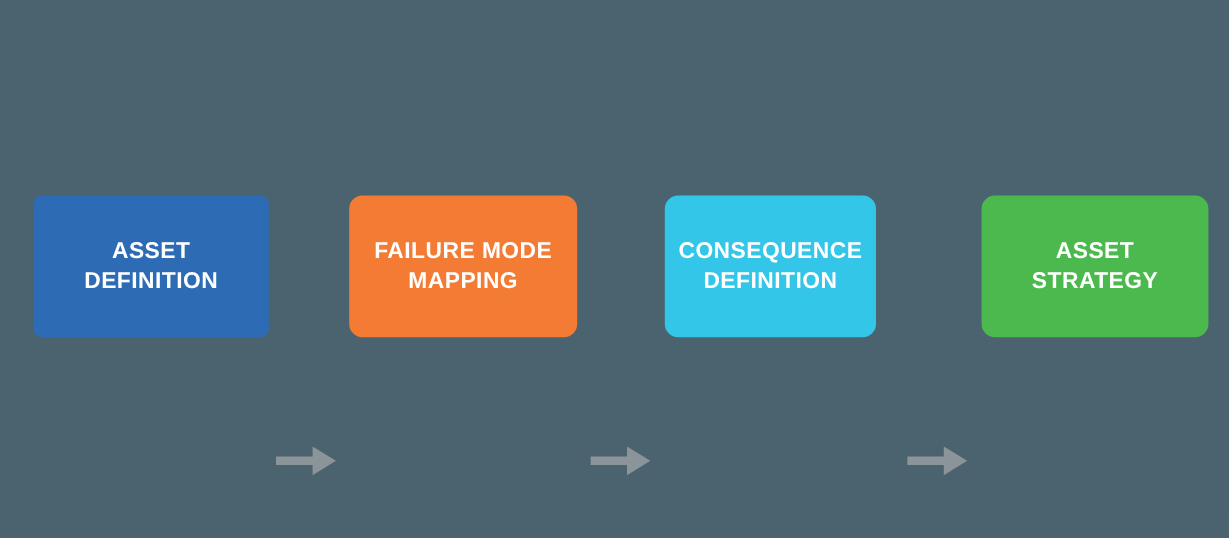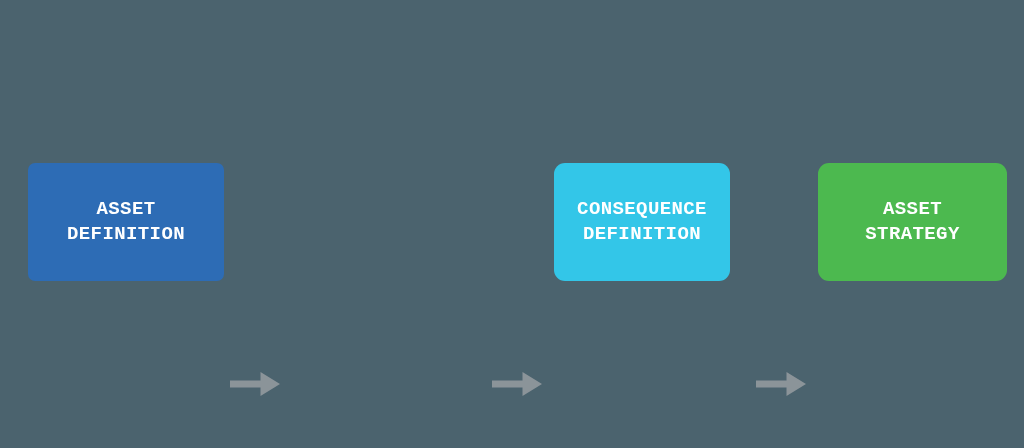--- a/index.html
+++ b/index.html
@@ -32,21 +32,21 @@
     top: 0;
     height: 118px;
     display: flex;
     align-items: center;
     justify-content: center;
     box-sizing: border-box;
     padding: 0 6px;
   }
   .node-label {
     color: #ffffff;
-    font-family: Liberation Mono, monospace;
+    font-family: Liberation Sans, sans-serif;
     font-weight: bold;
     font-size: 19px;
     line-height: 1.32;
     letter-spacing: 0.4px;
     text-align: center;
     text-transform: uppercase;
     white-space: pre-line;
     -webkit-font-smoothing: antialiased;
   }
   
@@ -101,20 +101,24 @@
       <div class="node-label">ASSET
 DEFINITION</div>
     </div>
 
     <div class="arrow arrow-1">
       <svg viewBox="0 0 50 30" xmlns="http://www.w3.org/2000/svg">
         <path d="M0 11.5 H30.5 V3 L50 15 L30.5 27 V18.5 H0 Z" fill="#8b9499"></path>
       </svg>
     </div>
 
+    <div class="node node-failure-mode-mapping">
+      <div class="node-label">FAILURE MODE
+MAPPING</div>
+    </div>
 
     <div class="arrow arrow-2">
       <svg viewBox="0 0 50 30" xmlns="http://www.w3.org/2000/svg">
         <path d="M0 11.5 H30.5 V3 L50 15 L30.5 27 V18.5 H0 Z" fill="#8b9499"></path>
       </svg>
     </div>
 
     <div class="node node-consequence-definition">
       <div class="node-label">CONSEQUENCE
 DEFINITION</div>

